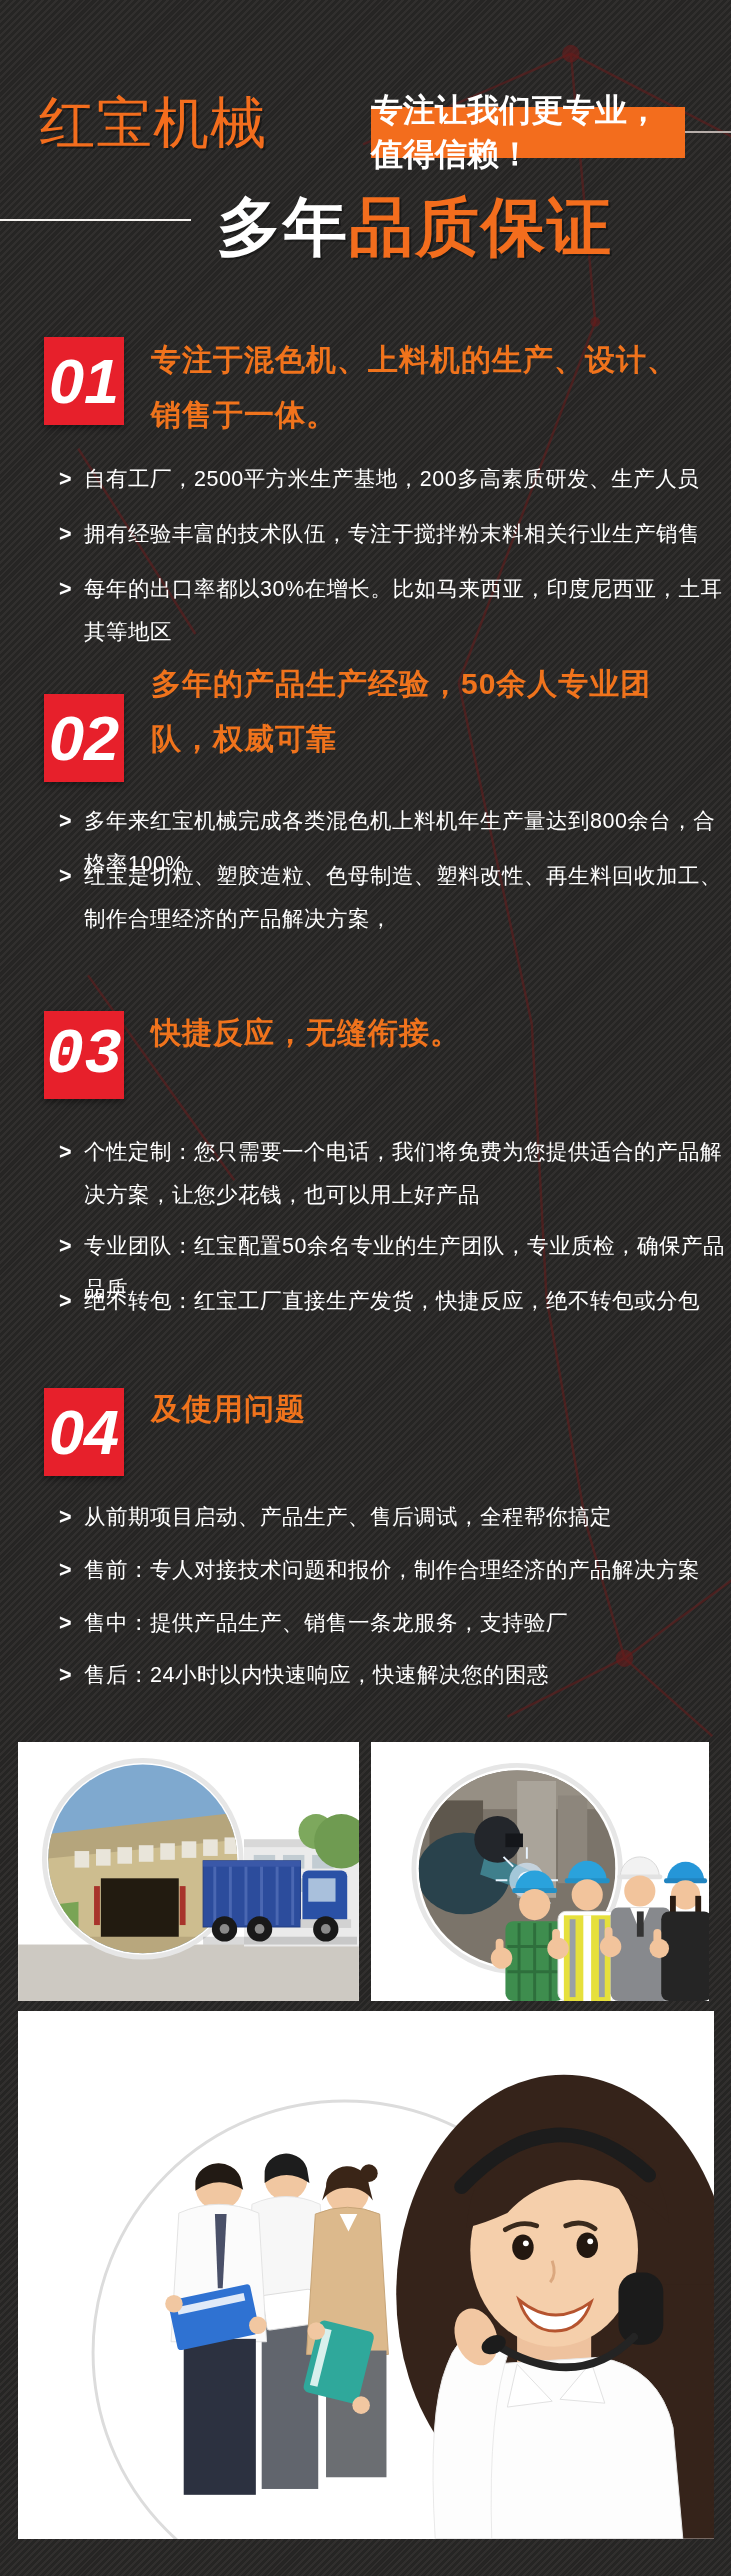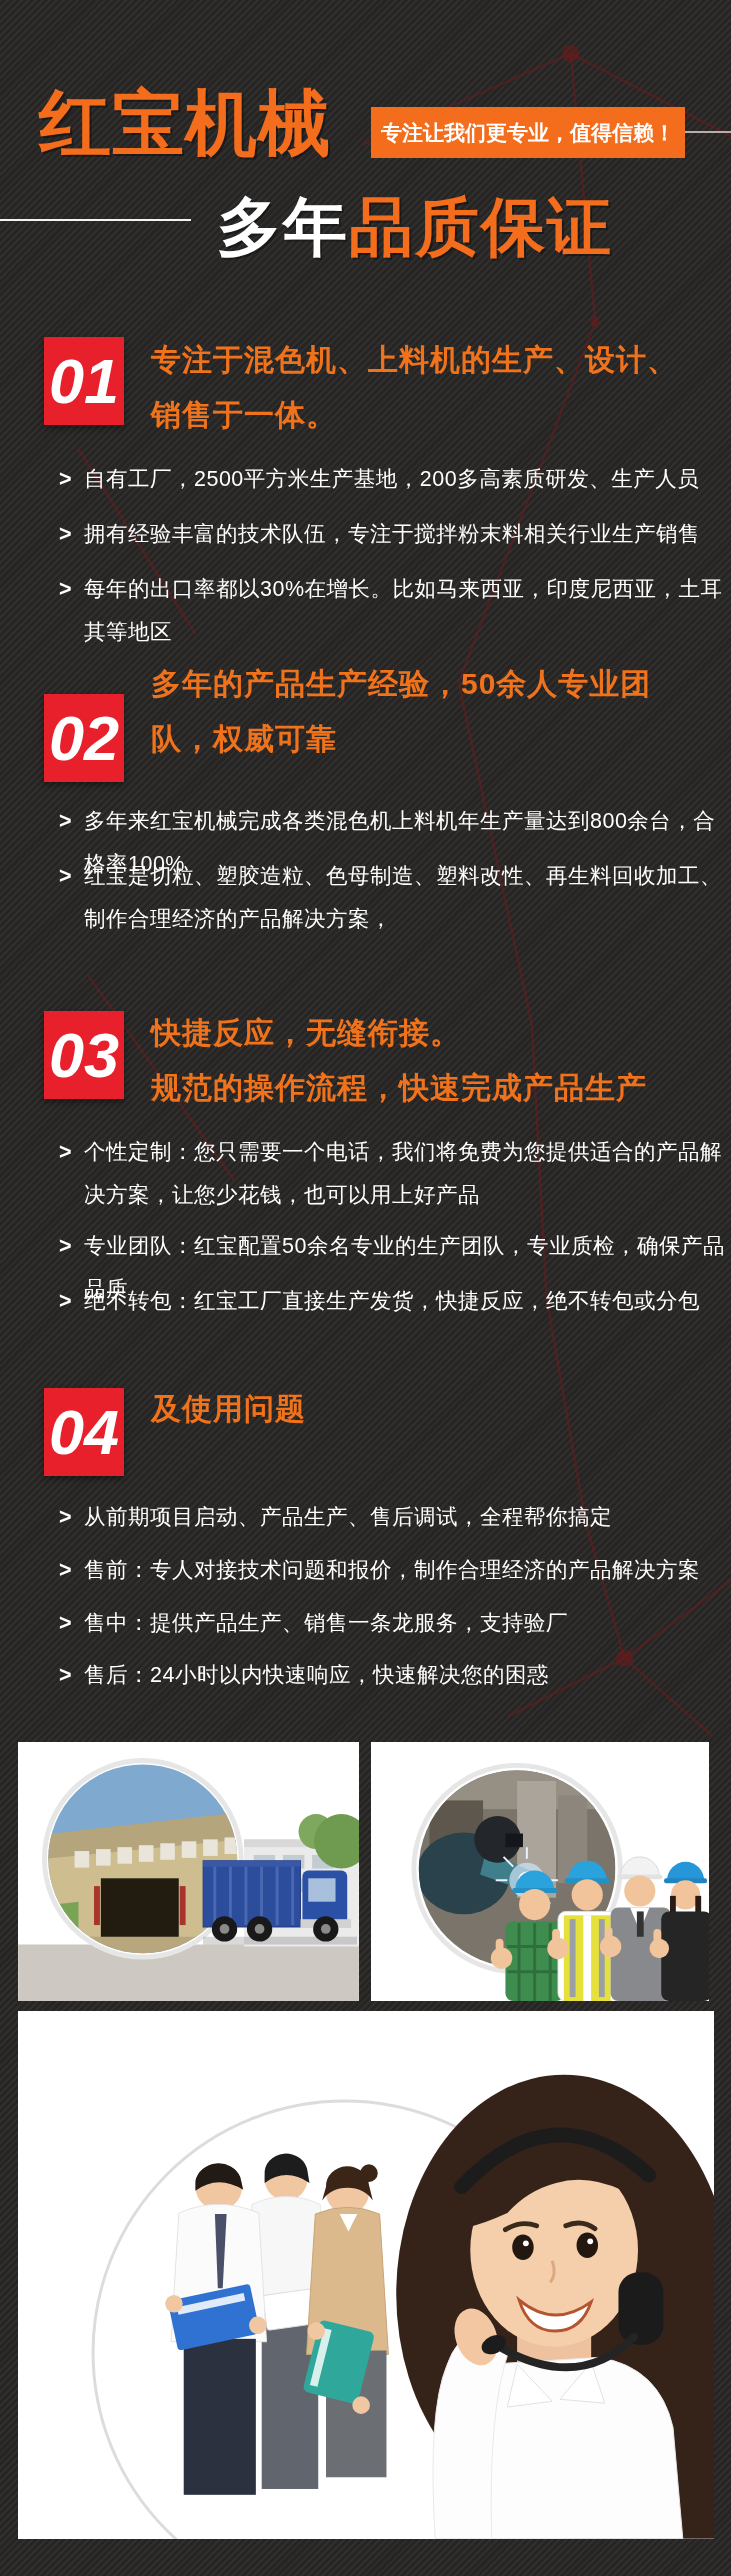--- a/index.html
+++ b/index.html
@@ -6,26 +6,26 @@
   .page{
     position:relative;width:732px;height:2576px;margin:0 auto;overflow:hidden;
     background-color:#2c2b2a;
     background-image:repeating-linear-gradient(135deg,#312f2e 0 2px,#262524 2px 4.9px);
     font-family:"Liberation Sans","DejaVu Sans",sans-serif;
   }
   .abs{position:absolute;}
   .web{position:absolute;left:0;top:0;z-index:0;pointer-events:none;}
   .z{z-index:2;}
   .brand{
-    left:39px;top:82px;font-size:72px;line-height:82px;font-weight:700;
+    left:39px;top:82px;font-size:56px;line-height:82px;font-weight:400;
     color:#f36d1d;letter-spacing:1px;text-shadow:2px 2px 0 rgba(0,0,0,.35);
   }
   .tagline{
     left:371px;top:107px;width:314px;height:51px;background:#f36d1d;
-    color:#ffffff;font-size:21px;font-weight:bold;display:flex;align-items:center;justify-content:center;
+    color:#ffffff;font-size:32px;font-weight:bold;display:flex;align-items:center;justify-content:center;
     letter-spacing:0;
   }
   .line-right{left:685px;top:131px;width:47px;height:2px;background:#b7aeaa;}
   .line-left{left:0px;top:219px;width:191px;height:2px;background:#f5f2ef;}
   .subtitle{
     left:201px;top:186px;font-size:64px;line-height:82px;font-weight:900;letter-spacing:2px;
     color:#ffffff;text-shadow:2px 2px 0 rgba(0,0,0,.35);margin-left:16px;
   }
   .subtitle .hl{color:#f36d1d;}
   .num-badge{
@@ -98,26 +98,25 @@
   <div class="abs z num-badge" style="top:694px;">
       <span>02</span>
     </div>
   <div class="abs z sec-title" style="top:656px;">
     <div>多年的产品生产经验，50余人专业团</div>
     <div>队，权威可靠</div>
   </div>
   <div class="abs z bullet" style="top:800px;"><span class="mk">&gt;</span><span>多年来红宝机械完成各类混色机上料机年生产量达到800余台，合格率100%</span></div>
   <div class="abs z bullet" style="top:855px;"><span class="mk">&gt;</span><span>红宝是切粒、塑胶造粒、色母制造、塑料改性、再生料回收加工、制作合理经济的产品解决方案，</span></div>
 
-  <div class="abs z num-badge" style="top:1011px;">
+  <div class="abs z num-badge" style="top:1011px;font-family:Liberation Mono, monospace;">
       <span>03</span>
     </div>
   <div class="abs z sec-title" style="top:1005px;">
     <div>快捷反应，无缝衔接。</div>
-    <div>规范的操作流程，快速完成产品生产</div>
   </div>
   <div class="abs z bullet" style="top:1131px;"><span class="mk">&gt;</span><span>个性定制：您只需要一个电话，我们将免费为您提供适合的产品解决方案，让您少花钱，也可以用上好产品</span></div>
   <div class="abs z bullet" style="top:1225px;"><span class="mk">&gt;</span><span>专业团队：红宝配置50余名专业的生产团队，专业质检，确保产品品质</span></div>
   <div class="abs z bullet" style="top:1280px;"><span class="mk">&gt;</span><span>绝不转包：红宝工厂直接生产发货，快捷反应，绝不转包或分包</span></div>
 
   <div class="abs z num-badge" style="top:1388px;">
       <span>04</span>
     </div>
   <div class="abs z sec-title" style="top:1381px;">
     <div>及使用问题</div>

